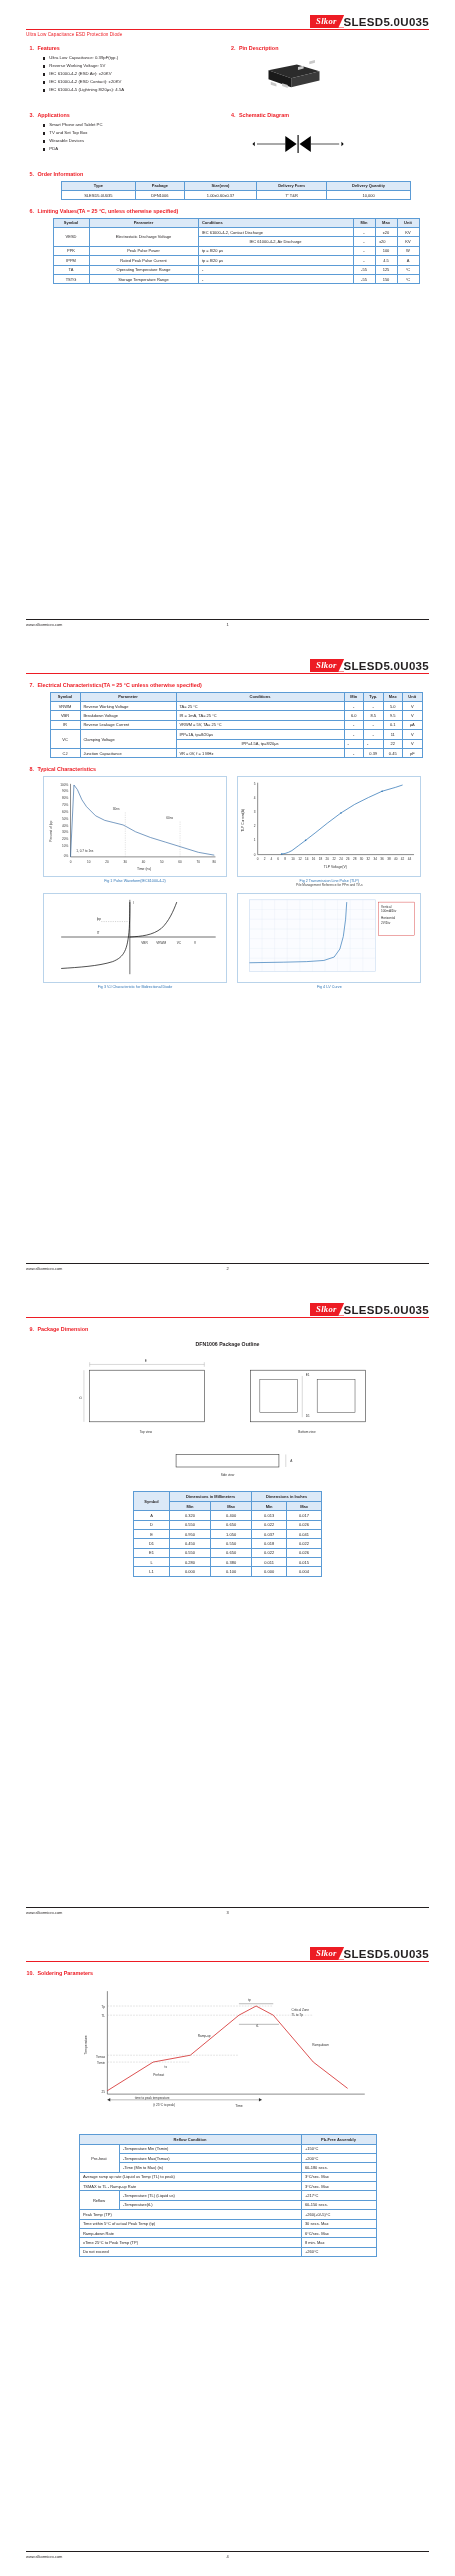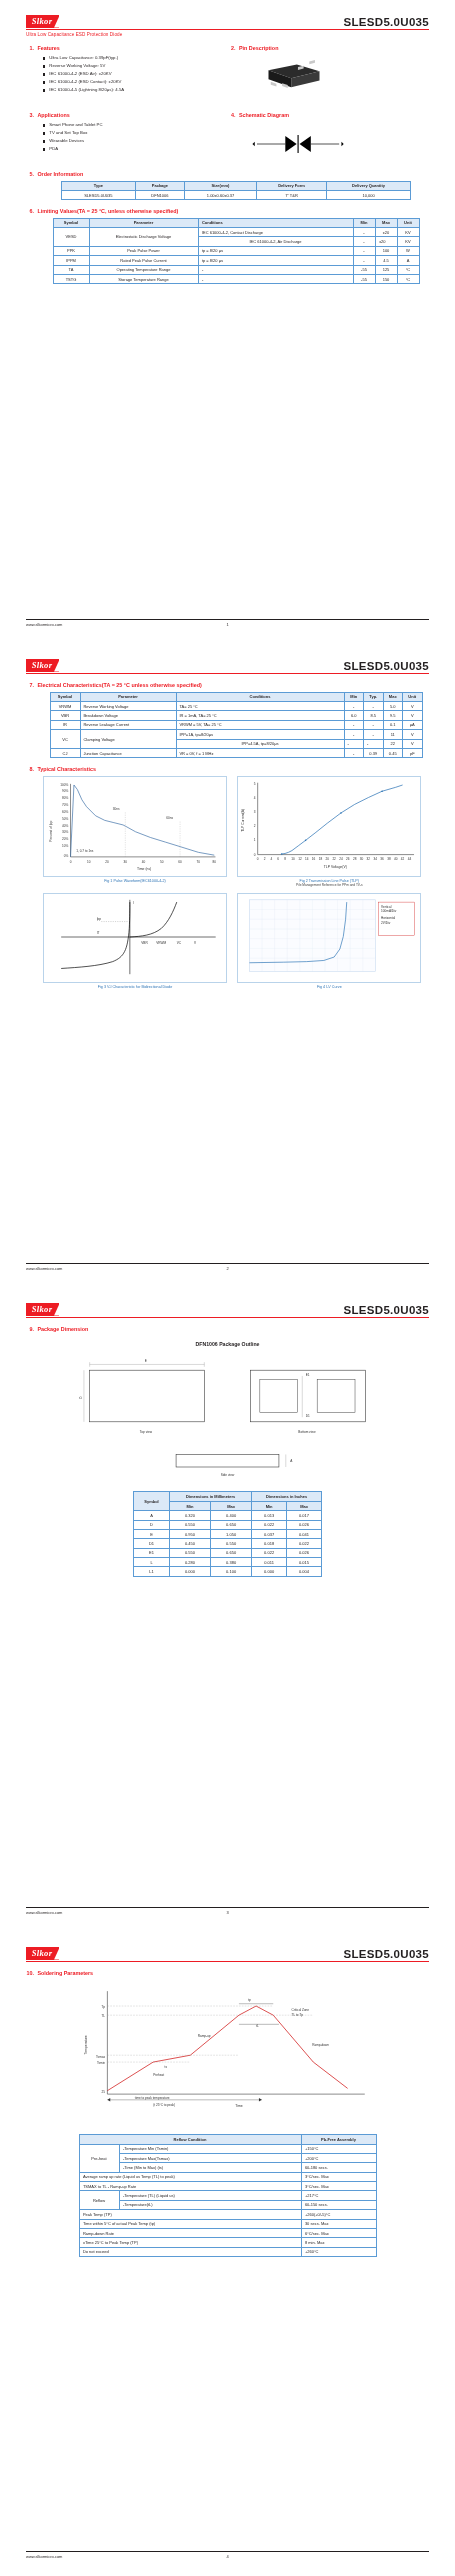--- a/index.html
+++ b/index.html
@@ -14,21 +14,21 @@
     width: 455px;
     height: 644px;
     position: relative;
     padding: 15px 26px 0 26px;
     background: #fff;
   }
   
   .hdr {
     display: flex;
     align-items: flex-end;
-    justify-content: space-between;
+    justify-content: flex-end;
     border-bottom: 1.4px solid #ed1c24;
     padding-bottom: 1.7px;
   }
   .logo {
     background: #ed1c24;
     color: #fff;
     font-style: italic;
     font-weight: bold;
     font-size: 8.6px;
     letter-spacing: 0.3px;

